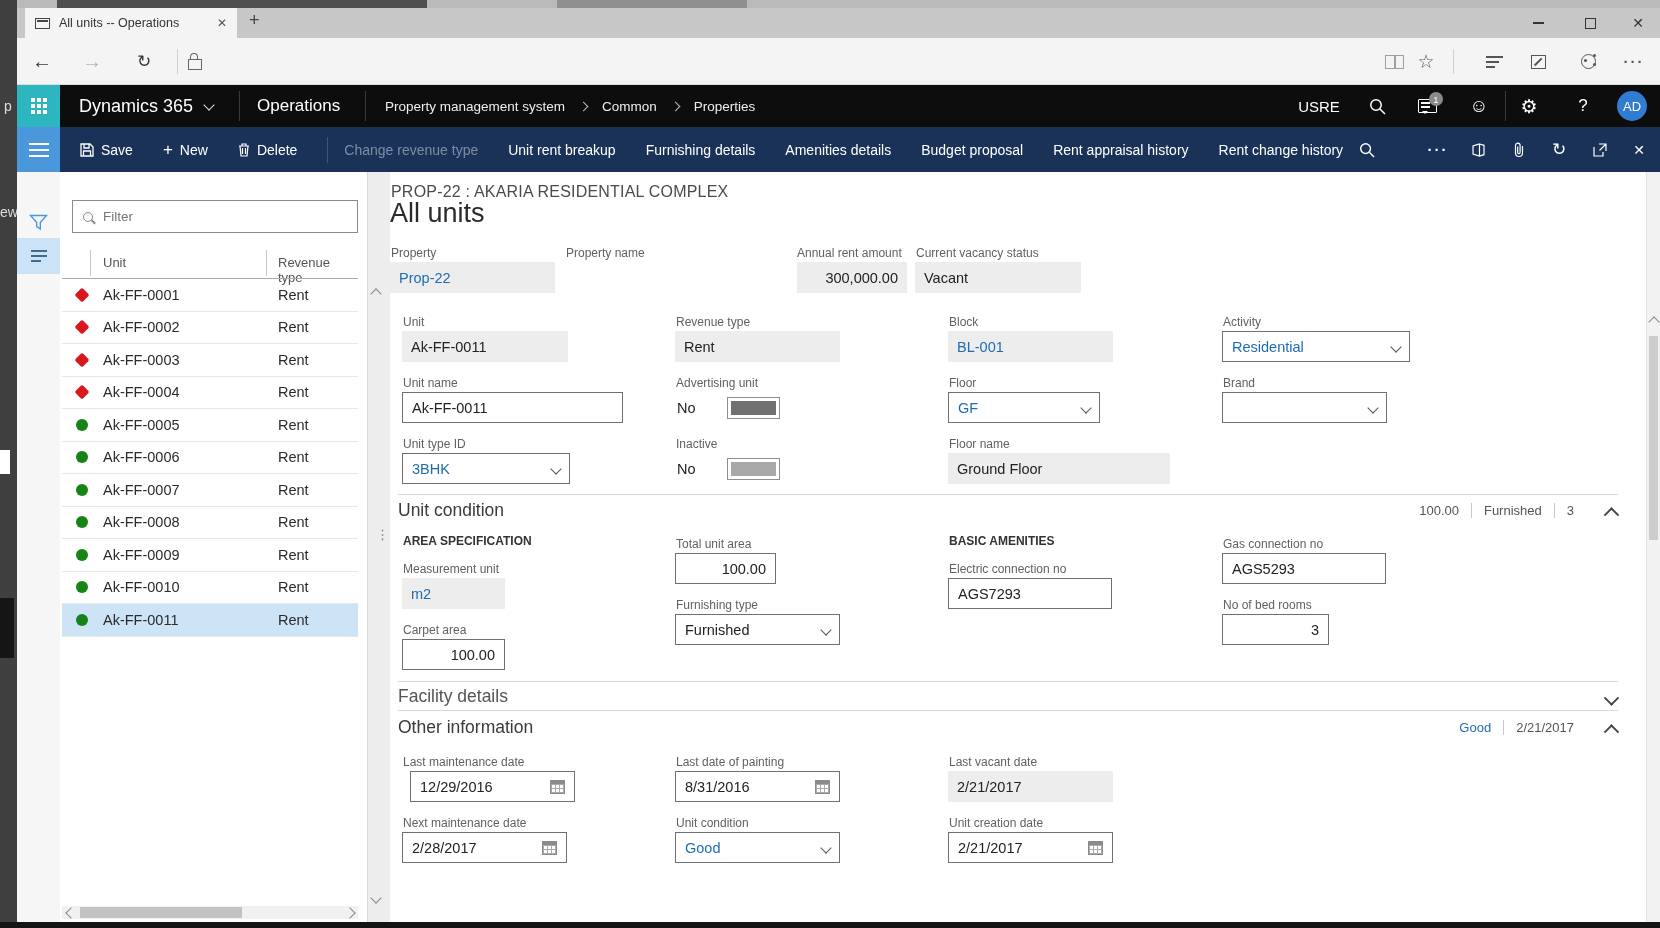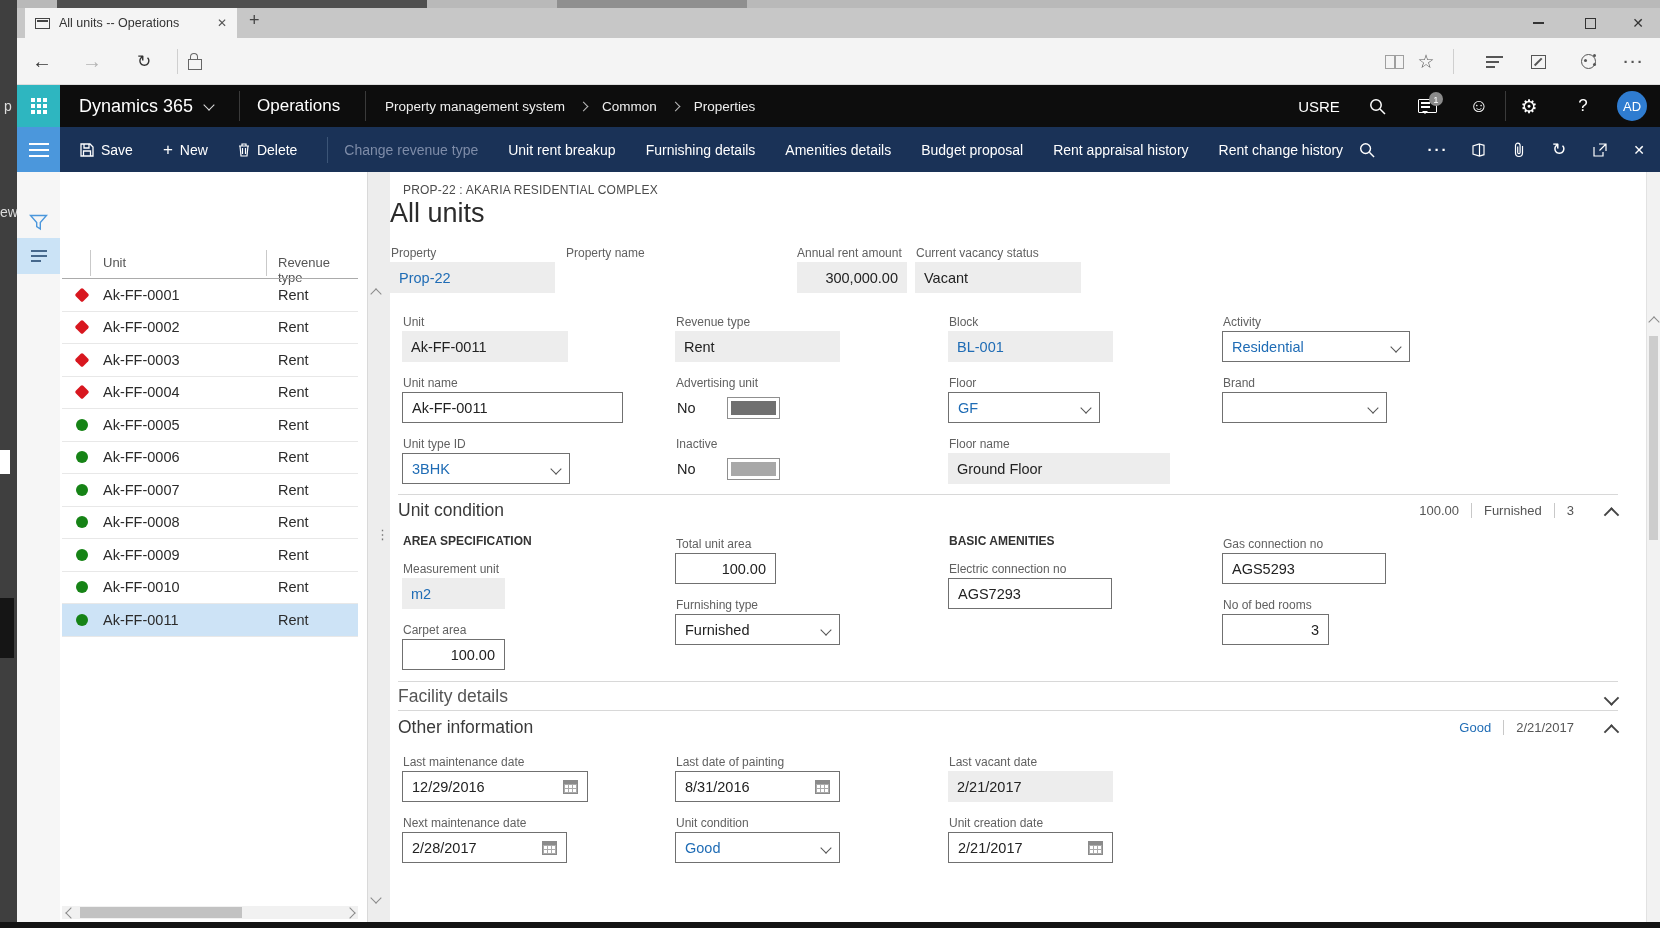--- a/index.html
+++ b/index.html
@@ -95,21 +95,21 @@
   .ch.up{border-left-width:1.6px;border-top-width:1.6px;transform:rotate(45deg)}
   .ch.dn{border-right-width:1.6px;border-bottom-width:1.6px;transform:rotate(45deg)}
   .ch.lf{border-left-width:1.6px;border-bottom-width:1.6px;transform:rotate(45deg)}
   .ch.rt{border-right-width:1.6px;border-top-width:1.6px;transform:rotate(45deg)}
   .hscroll{position:absolute;left:2px;top:734px;width:296px;height:13px;background:#f1f1f1}
   .hthumb{position:absolute;left:18px;top:1px;width:162px;height:11px;background:#c2c2c2}
   .split{left:368px;top:172px;width:22px;height:750px;background:#ededed}
   .vdots{position:absolute;left:8px;top:360px;color:#777;font-size:13px;line-height:5px;letter-spacing:0}
   
   .content{left:390px;top:172px;width:1256px;height:750px;background:#fff}
-  .caption{position:absolute;left:13px;top:11px;font-size:12px;color:#4b4b4b;letter-spacing:.2px}
+  .caption{position:absolute;left:1px;top:11px;font-size:16px;color:#4b4b4b;letter-spacing:.2px}
   .ptitle{position:absolute;left:0;top:26px;font-size:27px;color:#2b2b2b}
   .lbl{position:absolute;font-size:12px;color:#616161;white-space:nowrap}
   .box{position:absolute;height:31px;font-size:14.5px;color:#222;display:flex;align-items:center;
        padding:0 9px;box-sizing:border-box;white-space:nowrap}
   .ro{background:#ededed}
   .ed{background:#fff;border:1px solid #707070}
   .dd{background:#fff;border:1px solid #707070}
   .dd .ddc{margin-left:auto;width:7px;height:7px;border-right:1.4px solid #555;border-bottom:1.4px solid #555;
            transform:rotate(45deg);flex:none}
   .blue{color:#1f6cb5}
@@ -346,20 +346,24 @@
   <div class="railico listtile" style="top:66px">
     <span class="li-lines">
         <i style="width:16px"></i>
         <i style="width:16px"></i>
         <i style="width:10px"></i>
       </span>
   </div>
 </div>
 
 <div class="abs panel">
+  <div class="filter">
+    <span class="mag"></span>
+    <input placeholder="Filter" style="">
+  </div>
   <div class="ghead">
     <span class="cs" style="left:28px"></span>
     <span style="left:41px">Unit</span>
     <span class="cs" style="left:204px"></span>
     <span style="left:216px">Revenue type</span>
   </div>
   <div class="gline"></div>
   <div class="rows">
     <div class="row">
         <span class="st red"></span>
@@ -561,21 +565,21 @@
   <div class="summary" style="top:548px;right:72px">
     <span class="blue">Good</span>
       <span class="vs"></span>
     <span>2/21/2017</span>
   </div>
   <div class="secchev" style="top:547px;right:22px">
       <span class="bch up"></span>
     </div>
 
   <div class="lbl" style="left:13px;top:583px">Last maintenance date</div>
-  <div class="box ed" style="left:12px;top:599px;width:186px">
+  <div class="box ed" style="left:20px;top:599px;width:165px">
       <span>12/29/2016</span>
       <span class="cal"></span>
     </div>
   <div class="lbl" style="left:286px;top:583px">Last date of painting</div>
   <div class="box ed" style="left:285px;top:599px;width:165px">
       <span>8/31/2016</span>
       <span class="cal"></span>
     </div>
   <div class="lbl" style="left:559px;top:583px">Last vacant date</div>
   <div class="box ro" style="left:558px;top:599px;width:165px">

